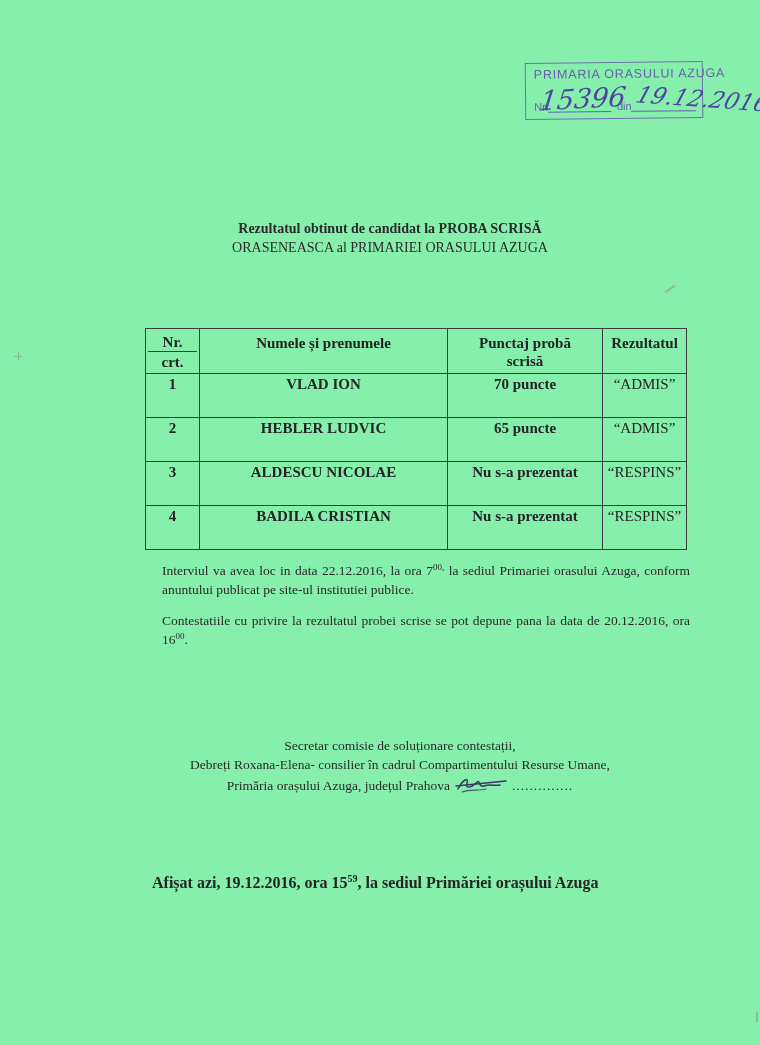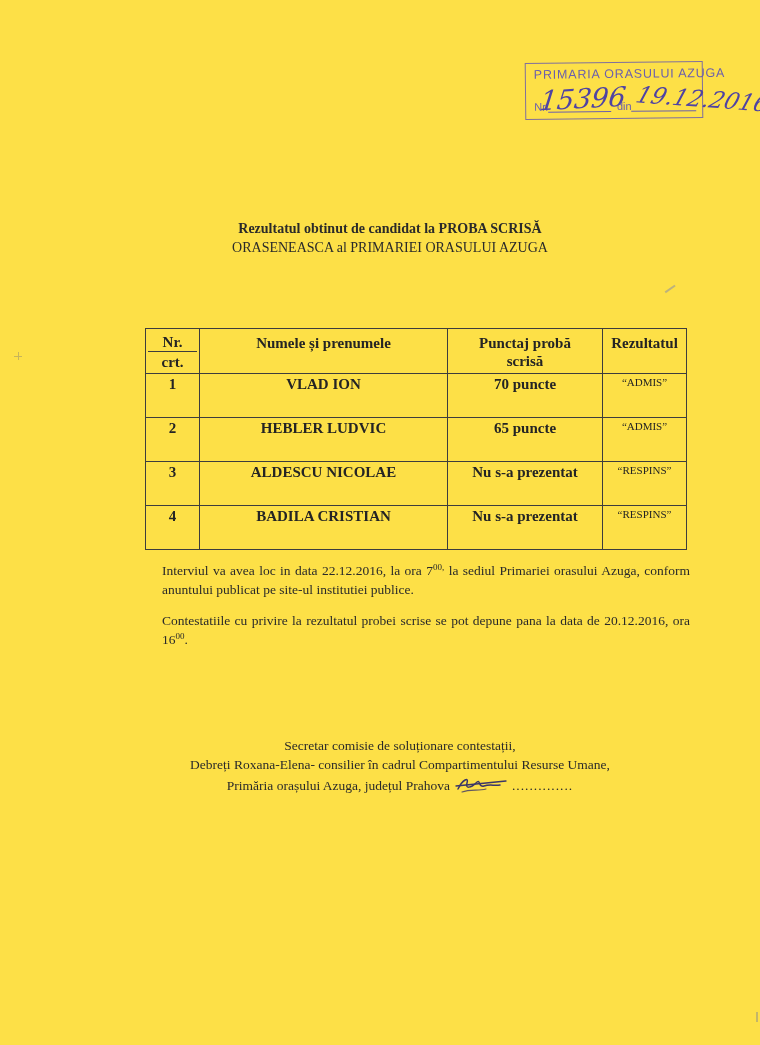--- a/index.html
+++ b/index.html
@@ -1,20 +1,20 @@
 <!DOCTYPE html>
 <html><head>
 <meta charset="utf-8">
 <style>
   html,body{margin:0;padding:0;background:#e8e8e8;}
   .page{
     position:relative;
     width:760px;height:1045px;
     margin:0 auto;
-    background:#fde047;
+    background:#86efac;
     font-family:"Liberation Serif", serif;
     color:#262626;
     overflow:hidden;
   }
   
   .stamp{
     position:absolute;left:525px;top:62px;width:178px;height:57px;
     border:1.6px solid rgba(106,92,173,.85);
     transform:rotate(-.6deg);
     box-sizing:border-box;
@@ -61,21 +61,21 @@
     vertical-align:top;text-align:center;
     padding:2px 2px 0 2px;
     overflow:visible;
   }
   col.c1{width:54px;}col.c2{width:248px;}col.c3{width:155px;}col.c4{width:84px;}
   th{font-size:15px;font-weight:bold;line-height:18px;padding:0;}
   .nr-head-top{border-bottom:1.5px solid #3d3d3d;padding-top:2px;}
   .nr-head-bot{padding-top:1px;padding-bottom:2px;}
   .hpad{padding-top:3px;}
   td.cell{height:41px;font-size:15px;font-weight:bold;}
-  td.result-cell{font-weight:normal;font-size:11px;padding-top:4px;}
+  td.result-cell{font-weight:normal;font-size:15px;padding-top:4px;}
   
   .notes{
     position:absolute;left:150px;top:549px;width:552px;
     font-size:13.5px;line-height:19px;color:#2a2a2a;
     text-align:justify;
   }
   .notes p{margin:12px;text-align:justify;}
   sup{font-size:9px;line-height:0;}
   
   .secretary{
@@ -187,18 +187,21 @@
     <div>Debreți Roxana-Elena- consilier în cadrul Compartimentului Resurse Umane,</div>
     <div>
       <span>Primăria orașului Azuga, județul Prahova</span><svg class="sig-svg" width="58" height="22" viewBox="0 0 58 22">
         <path d="M4 15 C9 5 15 3 13 9 C11 15 17 14 22 9 C27 4 24 14 30 12 C36 10 40 12 46 11" stroke="#3b3668" stroke-width="1.5" fill="none" stroke-linecap="round"></path>
         <path d="M2 12 L52 7" stroke="#3b3668" stroke-width="1.3" fill="none" stroke-linecap="round"></path>
         <path d="M8 18 C16 15 24 17 32 15" stroke="#3b3668" stroke-width="1.1" fill="none" stroke-linecap="round" opacity=".8"></path>
       </svg><span class="dots">..............</span>
     </div>
   </div>
 
+  <div class="afisat">
+    <span>Afișat azi, 19.12.2016, ora 15</span><sup>59</sup><span>, la sediul Primăriei orașului Azuga</span>
+  </div>
 
   <div class="speck-tick"></div>
   <div class="speck-plus"></div>
   <div class="speck-edge"></div>
 
 </div>
 
 </body></html>

